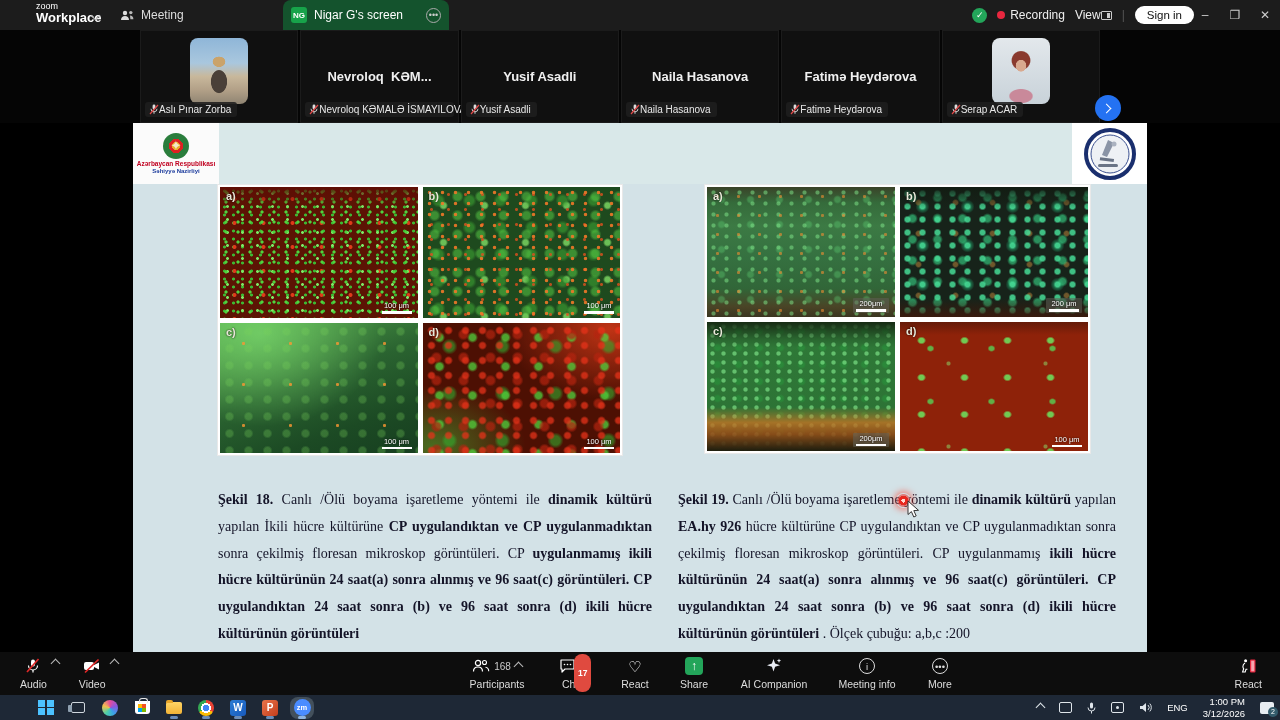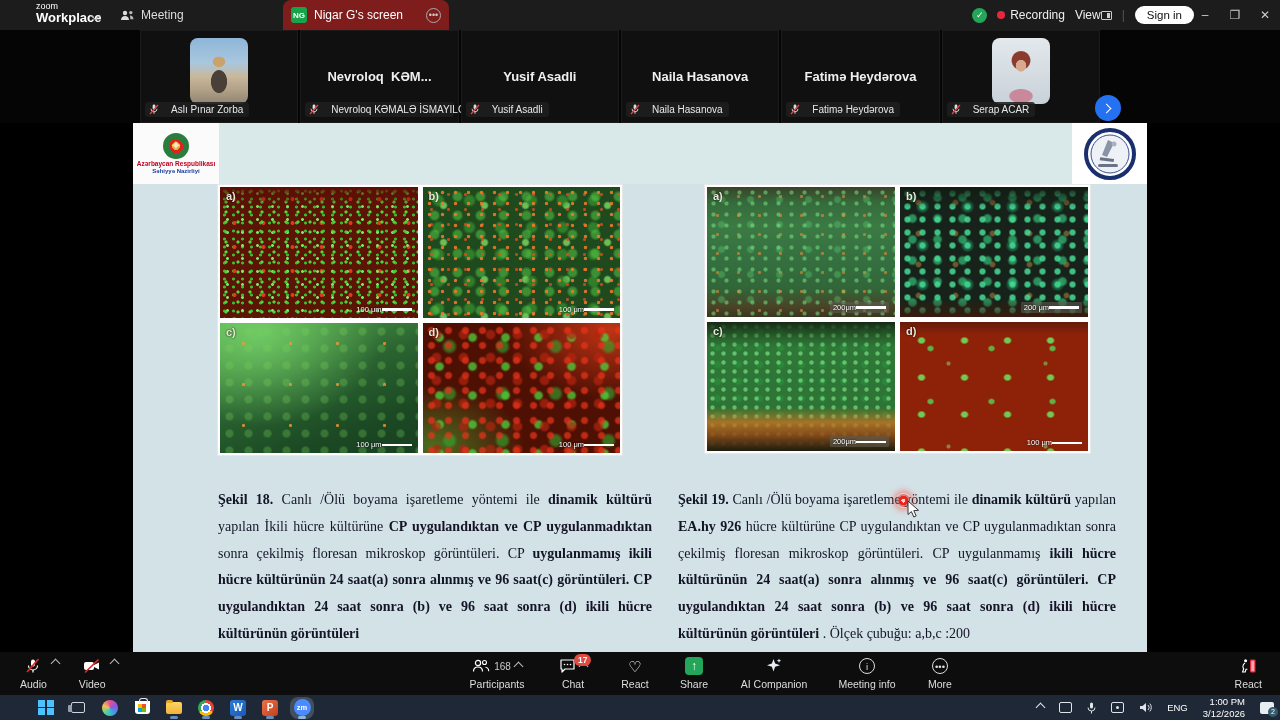--- a/index.html
+++ b/index.html
@@ -6,39 +6,39 @@
   html,body{width:1280px;height:720px;overflow:hidden;background:#000;font-family:"Liberation Sans",sans-serif}
   
   #titlebar{position:absolute;left:0;top:0;width:1280px;height:30px;background:#1c1c1c;color:#eee;font-size:12px}
   .zlogo{position:absolute;left:36px;top:2px;line-height:1.05}
   .zlogo .l1{font-size:9px;color:#fff}
   .zlogo .l2{font-size:13px;font-weight:bold;color:#fff}
   .chev{display:inline-block;width:7px;height:7px;border-left:1.5px solid #bbb;border-bottom:1.5px solid #bbb;transform:rotate(-45deg);vertical-align:middle}
   .chev.up{transform:rotate(135deg)}
   #logo-chev{position:absolute;left:92px;top:12px}
   #meeting-tab{position:absolute;left:120px;top:0;height:30px;display:flex;align-items:center;gap:6px;color:#ddd}
-  #screen-tab{position:absolute;left:283px;top:0;width:166px;height:30px;background:#7f1d1d;border-radius:8px 8px 0 0;display:flex;align-items:center;gap:7px;padding:0 8px;color:#fff}
+  #screen-tab{position:absolute;left:283px;top:0;width:166px;height:30px;background:#14532d;border-radius:8px 8px 0 0;display:flex;align-items:center;gap:7px;padding:0 8px;color:#fff}
   .ng-badge{width:16px;height:16px;border-radius:3px;background:#17a34a;color:#fff;font-size:8px;font-weight:bold;display:flex;align-items:center;justify-content:center}
   .dots-circle{width:15px;height:15px;border:1px solid #aaa;border-radius:50%;color:#ccc;font-size:9px;display:flex;align-items:center;justify-content:center;margin-left:auto}
   #tb-right{position:absolute;right:86px;top:0;height:30px;display:flex;align-items:center;gap:10px}
   .shield{width:15px;height:15px;border-radius:50%;background:#23a55a;color:#fff;font-size:9px;display:flex;align-items:center;justify-content:center}
   .rec{display:flex;align-items:center;gap:5px;color:#eee}
   .rec-dot{width:8px;height:8px;border-radius:50%;background:#e8273f}
   .view-ic{display:inline-block;width:11px;height:9px;border:1px solid #ccc;border-radius:1px;position:relative}
   .view-ic::after{content:"";position:absolute;right:1px;top:1px;width:3px;height:5px;background:#ccc}
   .sep{color:#555}
   .signin{background:#fff;color:#111;border-radius:12px;padding:3px 12px;font-size:11.5px}
   #win-ctl{position:absolute;right:0;top:0;height:30px;display:flex;align-items:center}
   #win-ctl span{width:30px;text-align:center;color:#ccc;font-size:12px}
   
   #strip{position:absolute;left:0;top:30px;width:1280px;height:93px;background:#050505}
   .tiles{position:absolute;left:140px;top:0;width:960px;height:93px;display:flex;gap:2px}
   .tile{flex:1;background:#101010;position:relative;border:1px solid #1b1b1b}
   .cname{position:absolute;left:0;right:0;top:38px;text-align:center;color:#f0f0f0;font-size:13px;font-weight:bold;white-space:pre}
-  .pill{position:absolute;left:4px;bottom:5px;background:rgba(30,30,30,.88);border-radius:3px;padding:2px 6px 2px 4px;display:flex;align-items:flex-end;gap:12px;color:#e8e8e8;font-size:10px;max-width:95%;white-space:nowrap}
+  .pill{position:absolute;left:4px;bottom:5px;background:rgba(30,30,30,.88);border-radius:3px;padding:2px 6px 2px 4px;display:flex;align-items:flex-end;gap:0;color:#e8e8e8;font-size:10px;max-width:95%;white-space:nowrap}
   .micmute{width:10px;height:11px;flex:0 0 auto}
   .avatar{position:absolute;left:50%;top:44%;transform:translate(-50%,-50%);width:58px;height:66px;border-radius:8px}
   .ph1{background:
     radial-gradient(ellipse 11px 9px at 50% 36%,#caa36a 55%,transparent 60%),
     radial-gradient(ellipse 14px 20px at 50% 66%,#4a4038 55%,transparent 60%),
     linear-gradient(180deg,#8fb6d8 0%,#a9c7de 38%,#c8b89c 58%,#b3a188 78%,#8f8472 100%)}
   .ph2{background:
     radial-gradient(ellipse 9px 10px at 50% 42%,#d9a98f 55%,transparent 62%),
     radial-gradient(ellipse 16px 16px at 50% 34%,#8a3a2e 55%,transparent 62%),
     radial-gradient(ellipse 20px 12px at 50% 88%,#c9899a 55%,transparent 62%),
@@ -57,21 +57,21 @@
   #logoL .t2{font-size:6px;font-weight:bold;color:#1a3a9c}
   #logoR{position:absolute;right:0;top:0;width:75px;height:61px;background:#fff;display:flex;align-items:center;justify-content:center}
   .title-row{position:absolute;left:0;right:0;top:9px;display:flex;align-items:center;justify-content:center;gap:24px}
   .slide-title{font-size:25px;font-weight:bold;color:#101010;letter-spacing:.5px}
   
   .fig{position:absolute;display:grid;grid-template-columns:1fr 1fr;grid-template-rows:1fr 1fr;gap:5px;background:#fff;padding:2px;border:1px solid #e8e8e8}
   #fig18{left:84px;top:61px;width:406px;height:272px}
   #fig19{left:571px;top:61px;width:387px;height:270px}
   .panel{position:relative;overflow:hidden}
   .plabel{position:absolute;left:6px;top:3px;color:#e9e9d9;font-size:11px;font-weight:bold;text-shadow:0 0 2px #000}
-  .scale{position:absolute;right:6px;bottom:4px;display:flex;align-items:center;color:#fff;font-size:7.5px;text-shadow:0 0 2px #000}
+  .scale{position:absolute;right:6px;bottom:4px;display:flex;flex-direction:column;align-items:center;color:#fff;font-size:7.5px;text-shadow:0 0 2px #000}
   .scale .bar{width:30px;height:2.5px;background:#fff;margin-top:1px}
   .scale.boxed{background:rgba(95,95,85,.55);padding:1px 3px;border-radius:1px}
   .p18a{background-color:#5c1404;background-image:
     linear-gradient(180deg,rgba(95,12,4,.85),rgba(95,22,8,0) 16%),
     radial-gradient(circle,#4fd43e 1.2px,transparent 2px),
     radial-gradient(circle,#7de865 1px,transparent 1.8px),
     radial-gradient(circle,#e03a1a 1.5px,transparent 2.4px),
     radial-gradient(circle,#3db832 1.1px,transparent 1.9px);
     background-size:100% 100%,12px 10px,15px 13px,29px 24px,9px 8px}
   .p18b{background-color:#1e4a1e;background-image:
@@ -131,21 +131,21 @@
     box-shadow:0 0 6px 2px rgba(255,60,40,.55)}
   #cursor{position:absolute;left:907px;top:377px}
   
   #toolbar{position:absolute;left:0;top:652px;width:1280px;height:43px;background:#0d0d0d;color:#ddd}
   .tbtn{display:flex;flex-direction:column;align-items:center;justify-content:center;gap:3px;font-size:10.5px;position:relative;padding:2px 6px;height:43px}
   .tbtn .ic{height:17px;display:flex;align-items:center;justify-content:center;gap:4px}
   #tb-left{position:absolute;left:14px;top:0;display:flex;gap:20px}
   .side-chev{position:absolute;right:-6px;top:8px}
   #tb-center{position:absolute;left:458px;top:0;display:flex;gap:6px}
   .count{font-size:10px;color:#ccc}
-  .badge{position:absolute;left:32px;top:2px;background:#e04a3f;color:#fff;font-size:8.5px;border-radius:8px;padding:1px 4px;font-weight:bold}
+  .badge{position:absolute;left:32px;top:2px;background:#e04a3f;color:#fff;font-size:8.5px;border-radius:8px;padding:14px 4px;font-weight:bold}
   .share-ic{width:18px;height:18px;background:#23a55a;border-radius:4px;color:#fff;font-size:12px;display:flex;align-items:center;justify-content:center}
   .circ-ic{width:16px;height:16px;border:1.2px solid #ddd;border-radius:50%;display:flex;align-items:center;justify-content:center;font-size:9.5px}
   .heart{font-size:15px;color:#fff;line-height:1}
   #tb-leave{position:absolute;right:12px;top:0}
   
   #taskbar{position:absolute;left:0;top:695px;width:1280px;height:25px;background:#1e2836;display:flex;align-items:center}
   .tk{width:24px;height:22px;display:flex;align-items:center;justify-content:center;position:relative;margin:0 4px}
   .runline{position:absolute;bottom:0;left:8px;width:8px;height:2.5px;border-radius:2px;background:#6b8cb8}
   .win-ic{display:grid;grid-template-columns:7px 7px;grid-template-rows:7px 7px;gap:1.5px}
   .win-ic i{background:#4cc2ff}

